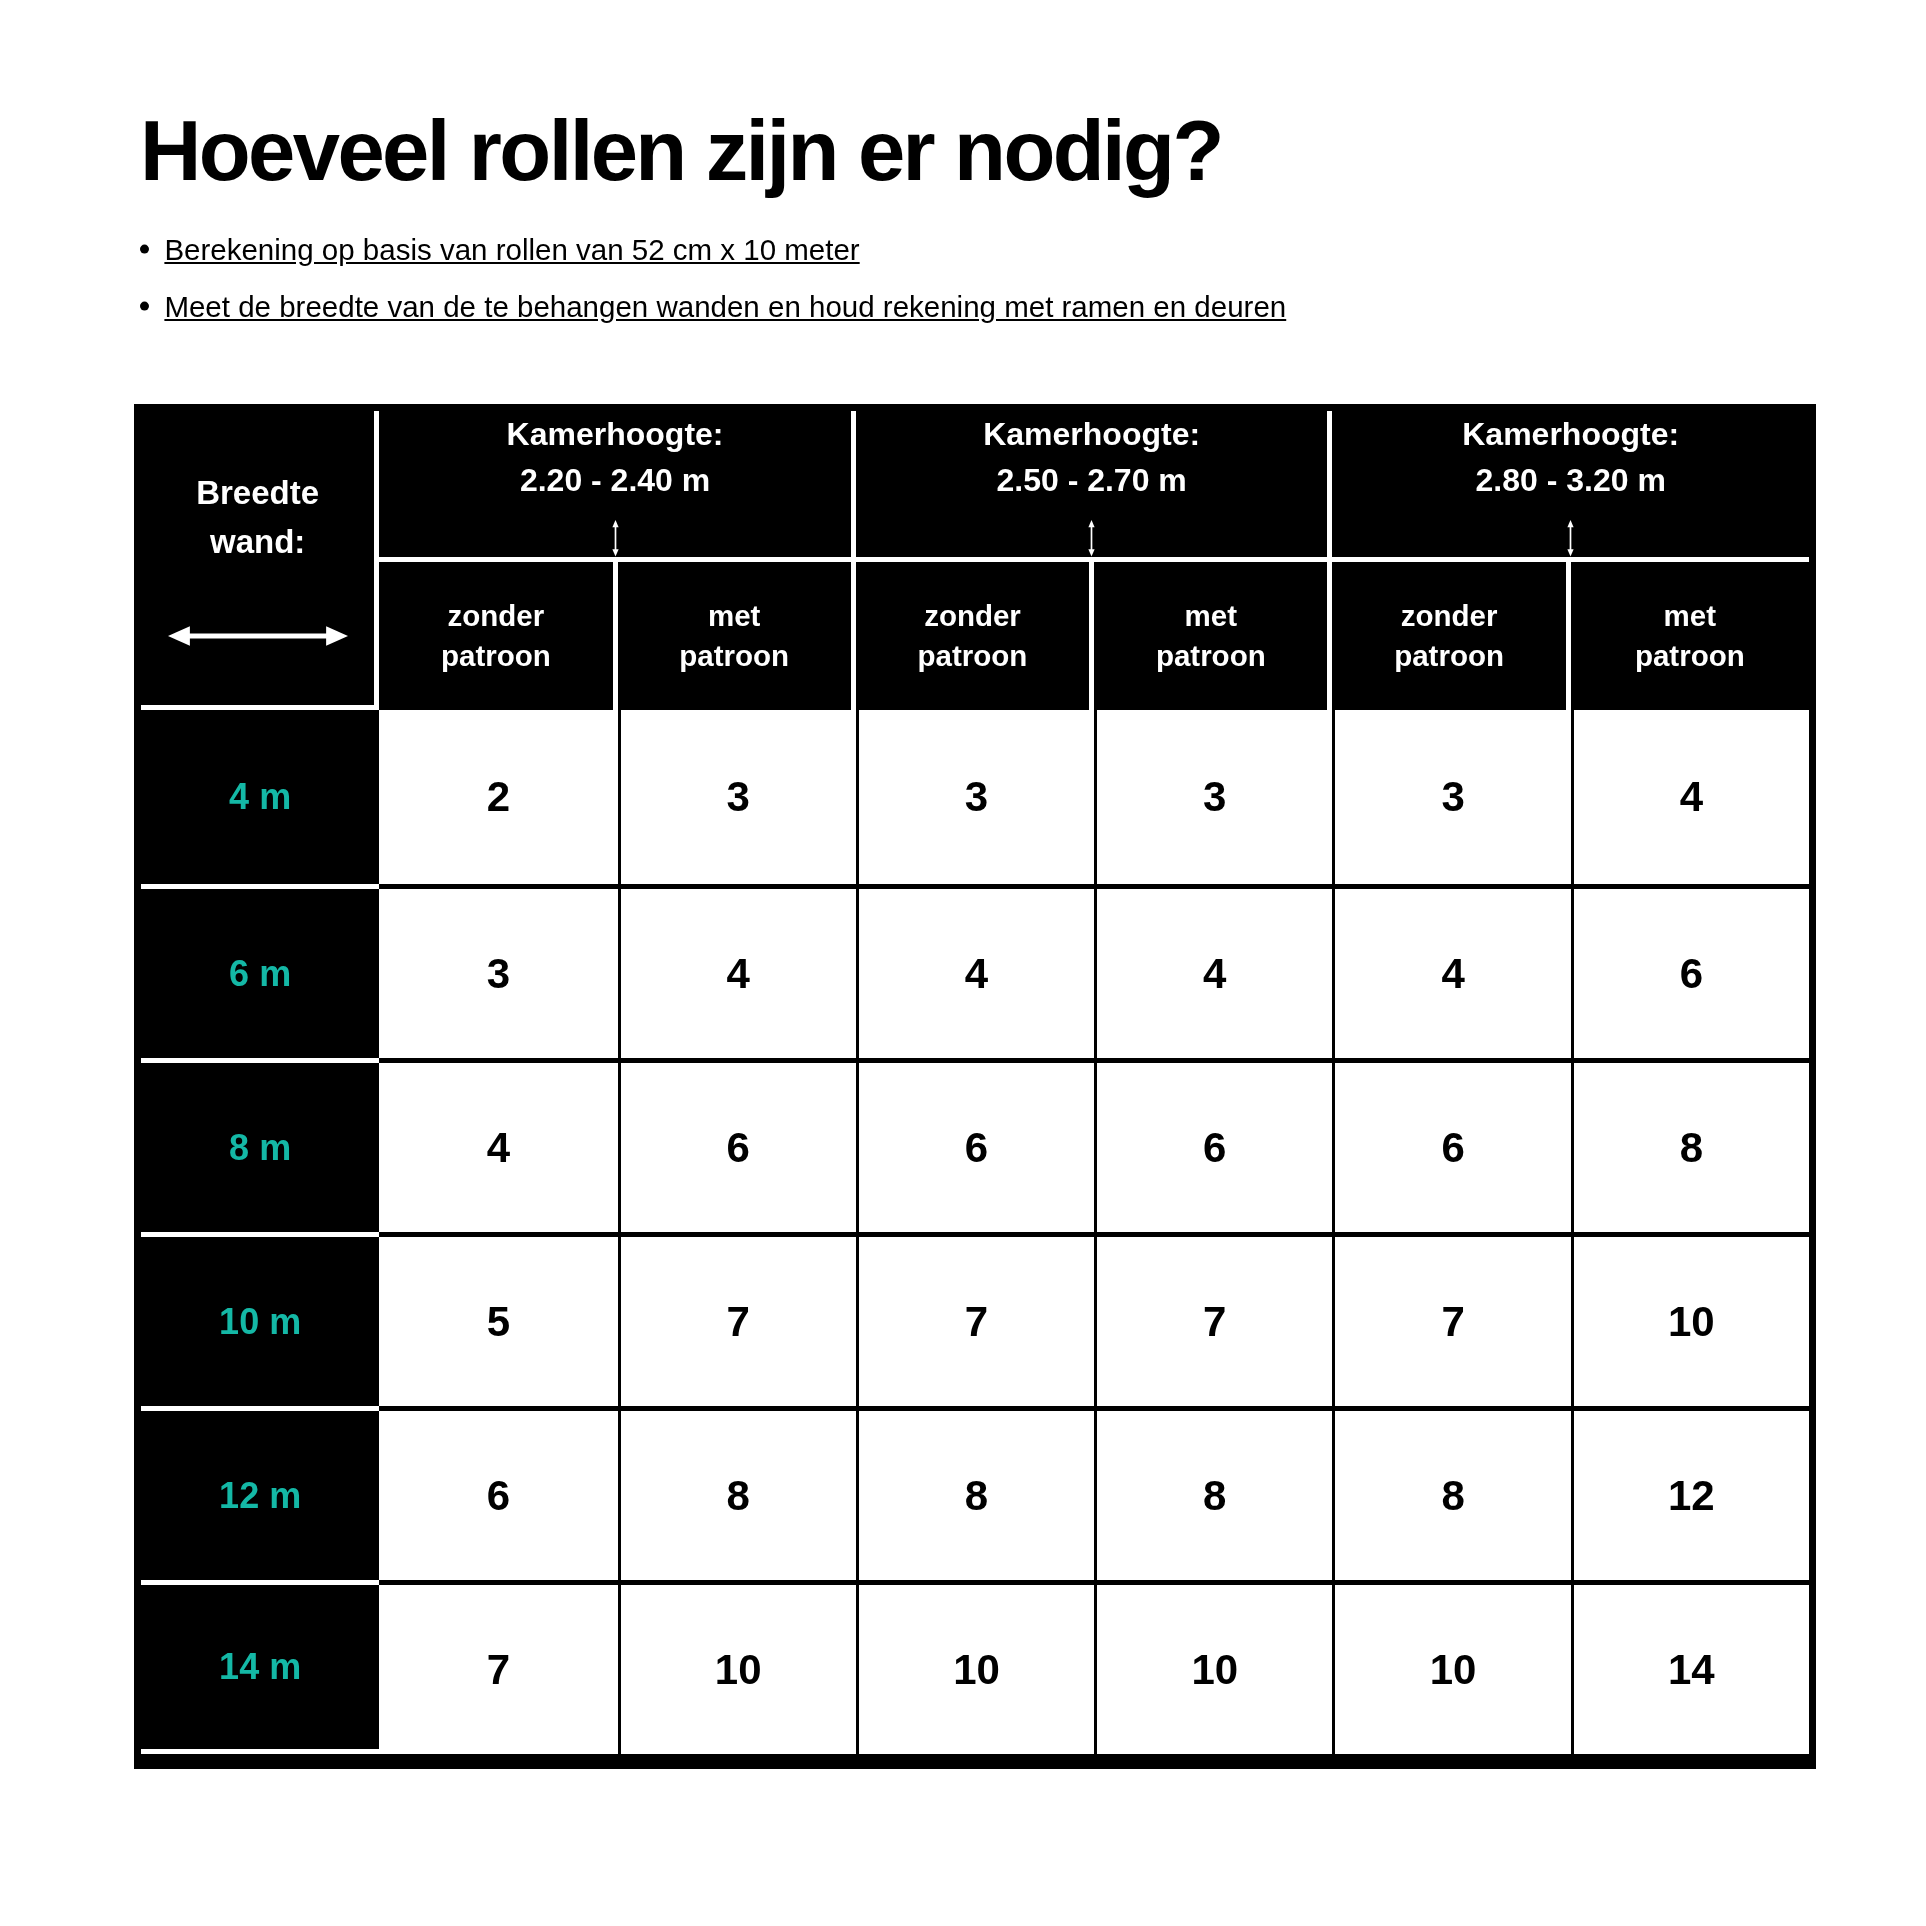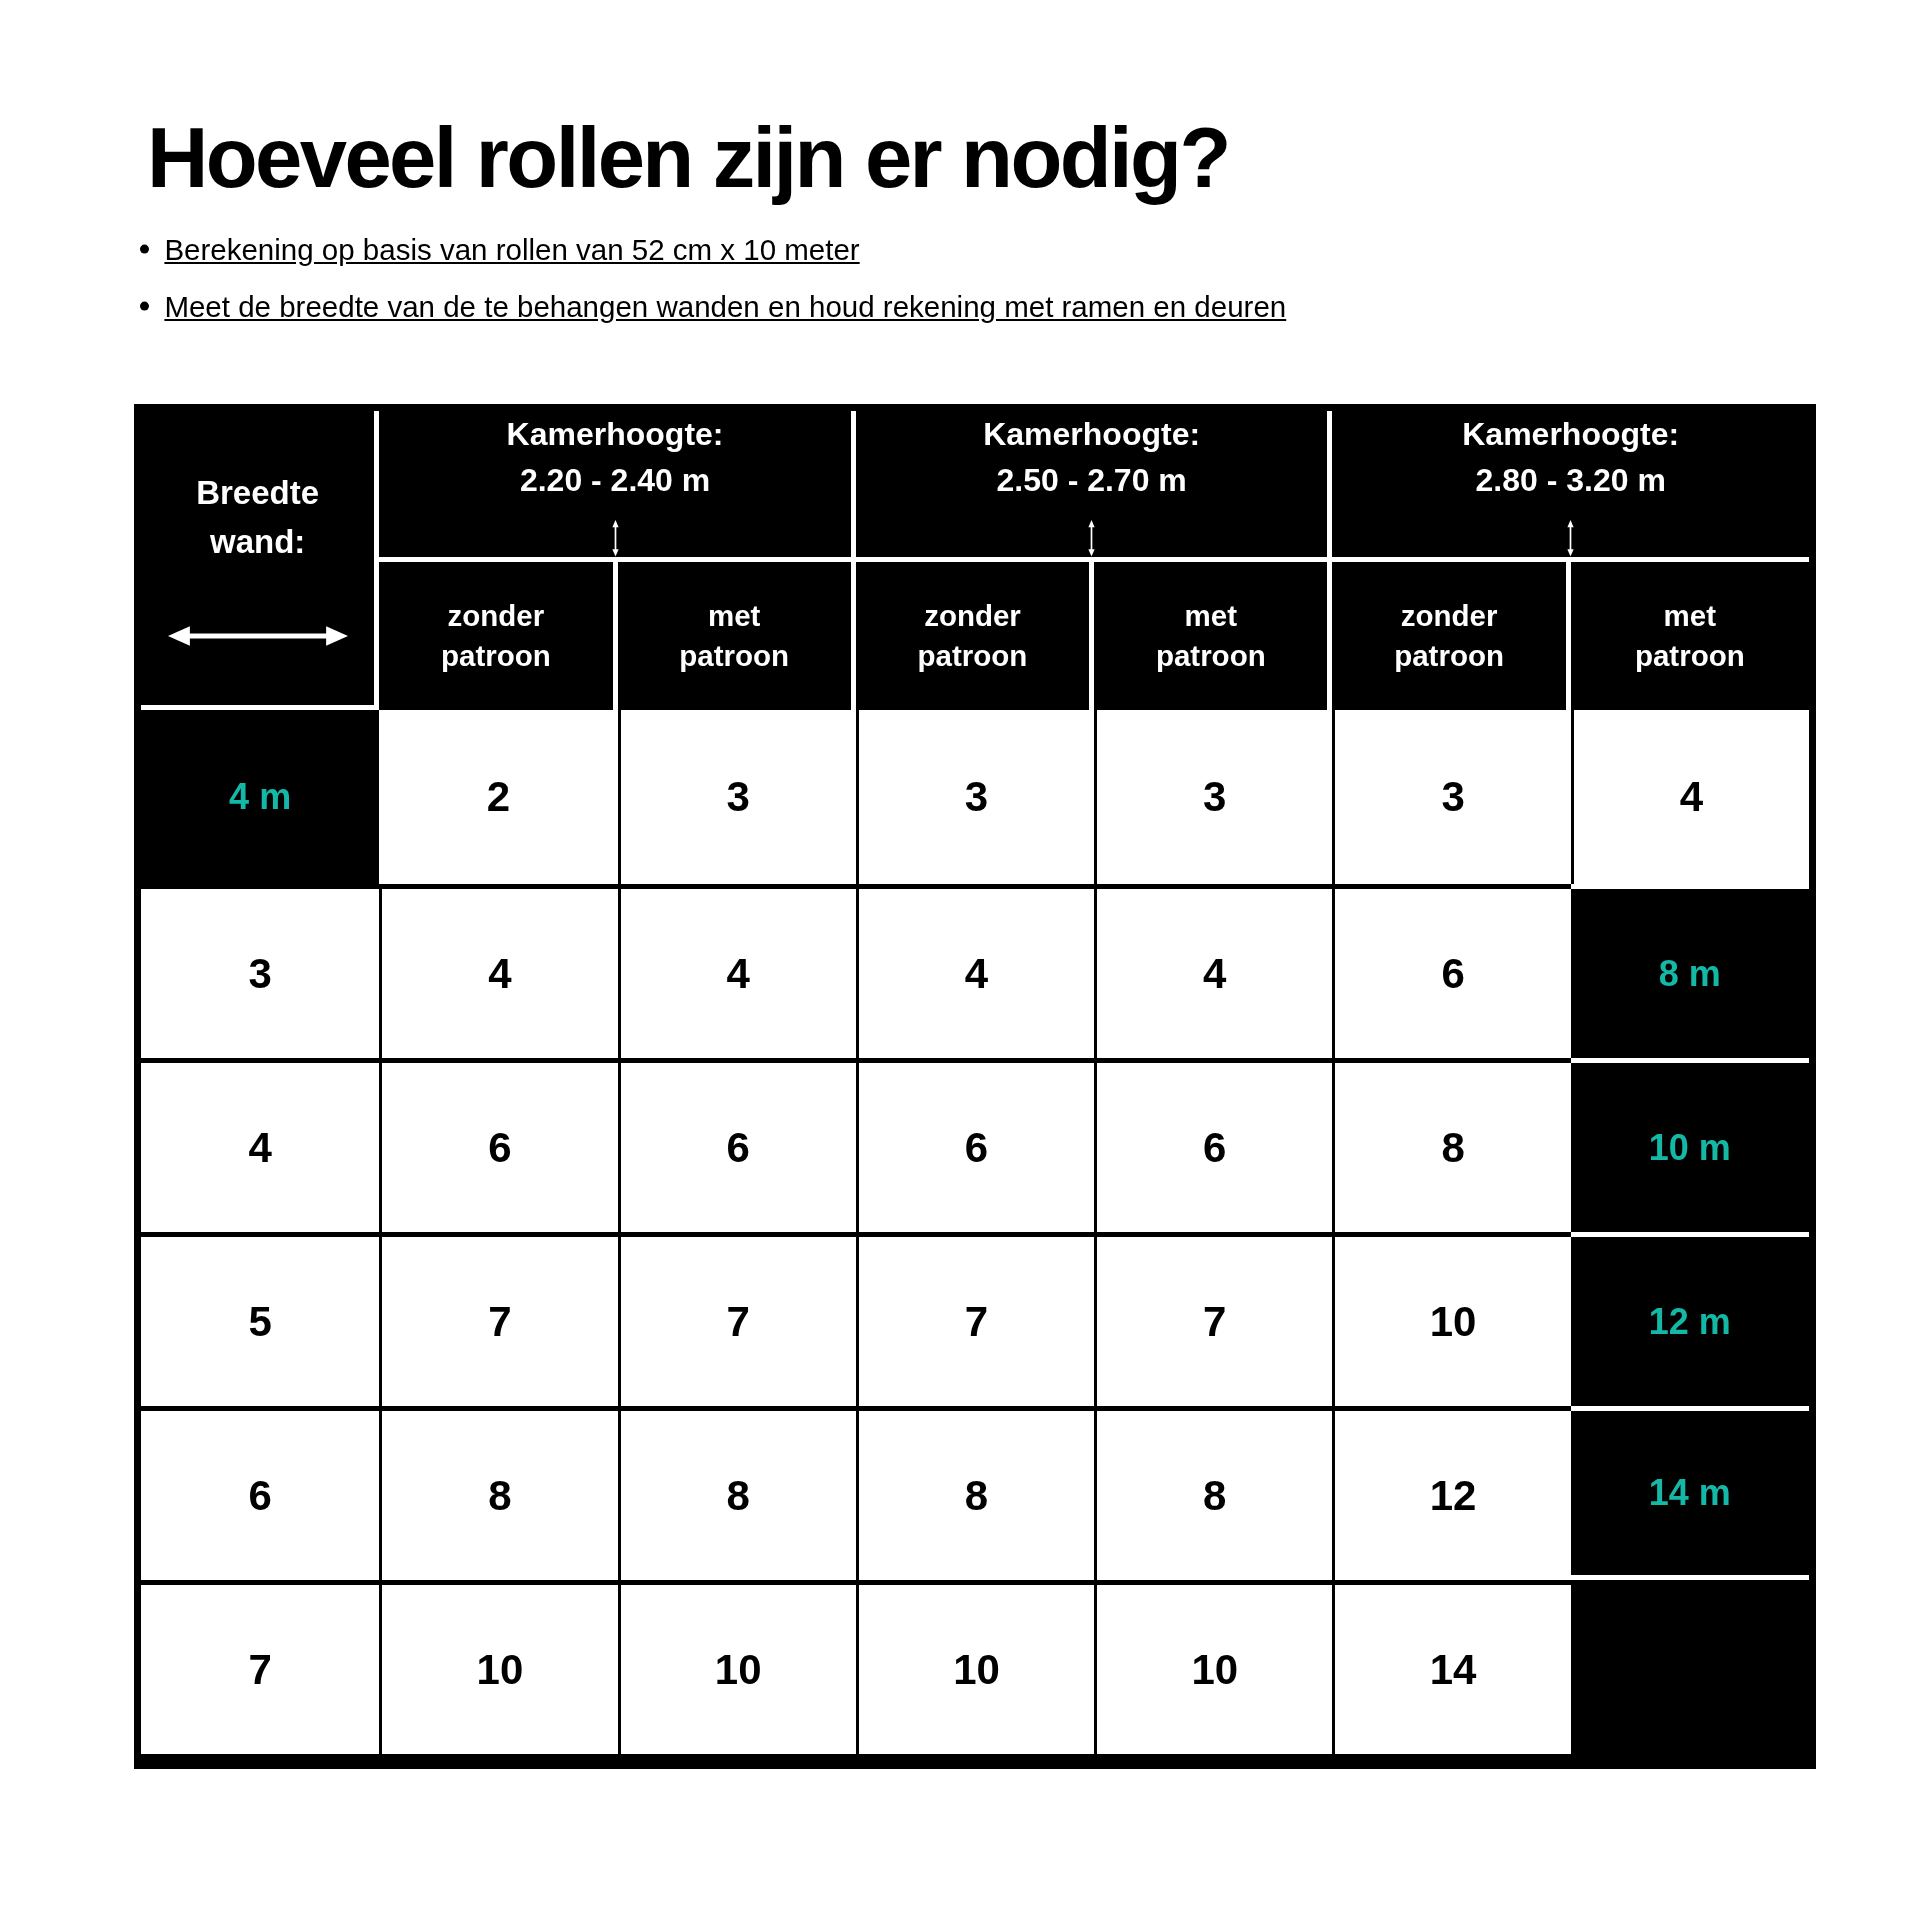--- a/index.html
+++ b/index.html
@@ -13,21 +13,21 @@
     position: relative;
     font-family: "Liberation Sans", sans-serif;
     color: #000000;
   }
 
   
   .page-title {
     position: absolute;
     left: 135px;
     top: 101px;
-    margin: 12px;
+    margin: 5px;
     font-size: 85px;
     font-weight: 700;
     letter-spacing: -2.6px;
     line-height: 1.05;
     color: #000000;
     white-space: nowrap;
   }
 
   
   .bullets {
@@ -235,20 +235,21 @@
         </div>
 
       <div class="cell rl first">4 m</div>
       <div class="cell d r1 c1">2</div>
       <div class="cell d r1">3</div>
       <div class="cell d r1">3</div>
       <div class="cell d r1">3</div>
       <div class="cell d r1">3</div>
       <div class="cell d r1">4</div>
 
+      <div class="cell rl">6 m</div>
       <div class="cell d c1">3</div>
       <div class="cell d">4</div>
       <div class="cell d">4</div>
       <div class="cell d">4</div>
       <div class="cell d">4</div>
       <div class="cell d">6</div>
 
       <div class="cell rl">8 m</div>
       <div class="cell d c1">4</div>
       <div class="cell d">6</div>

